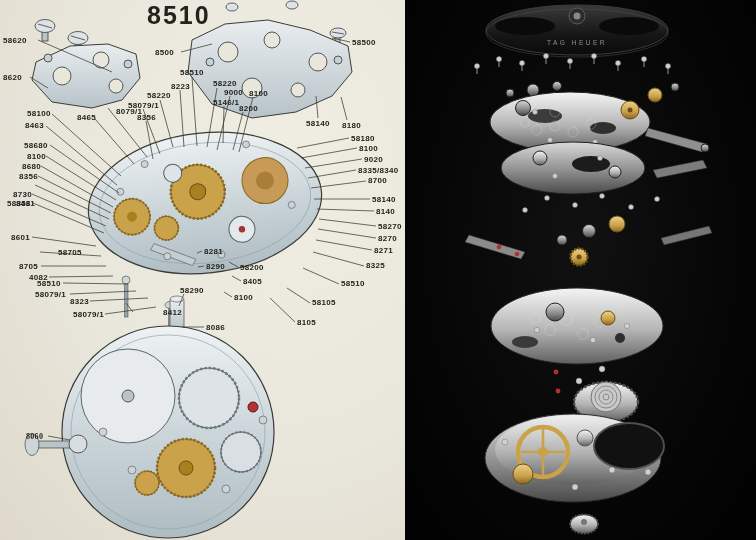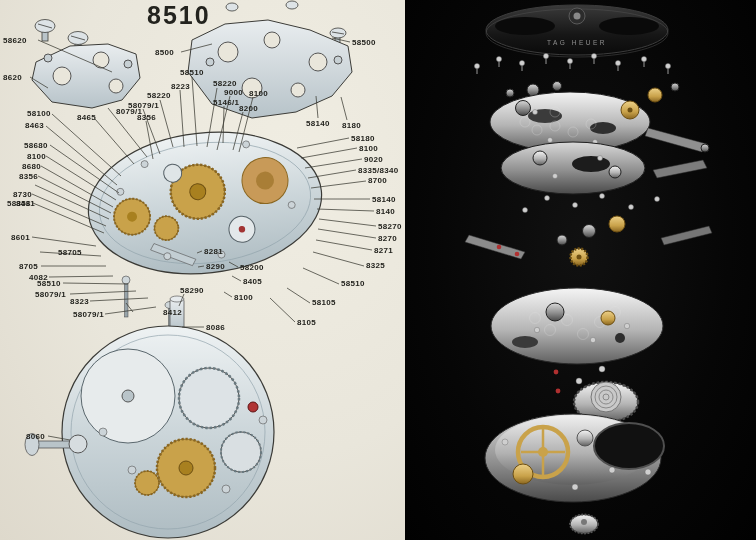--- a/index.html
+++ b/index.html
@@ -275,21 +275,21 @@
         <div class="part-label" style="left: 378px; top: 222px;">58270</div>
         <div class="part-label" style="left: 376px; top: 207px;">8140</div>
         <div class="part-label" style="left: 372px; top: 195px;">58140</div>
         <div class="part-label" style="left: 368px; top: 176px;">8700</div>
         <div class="part-label" style="left: 358px; top: 166px;">8335/8340</div>
         <div class="part-label" style="left: 364px; top: 155px;">9020</div>
         <div class="part-label" style="left: 359px; top: 144px;">8100</div>
         <div class="part-label" style="left: 351px; top: 134px;">58180</div>
         <div class="part-label" style="left: 342px; top: 121px;">8180</div>
         <div class="part-label" style="left: 306px; top: 119px;">58140</div>
-        <div class="part-label" style="left: 26px; top: 432px;">8060</div>
+        <div class="part-label" style="left: 26px; top: 432px; font-family: Liberation Serif, serif;">8060</div>
       </div>
   </div>
 
   <div class="panel-right">
     <svg class="layer" width="351" height="540" viewBox="0 0 351 540">
       <defs>
         <linearGradient id="silver" x1="0" y1="0" x2="0" y2="1">
           <stop offset="0" stop-color="#f4f4f4"></stop>
             <stop offset=".55" stop-color="#b5b5b5"></stop>
             <stop offset="1" stop-color="#606060"></stop>

